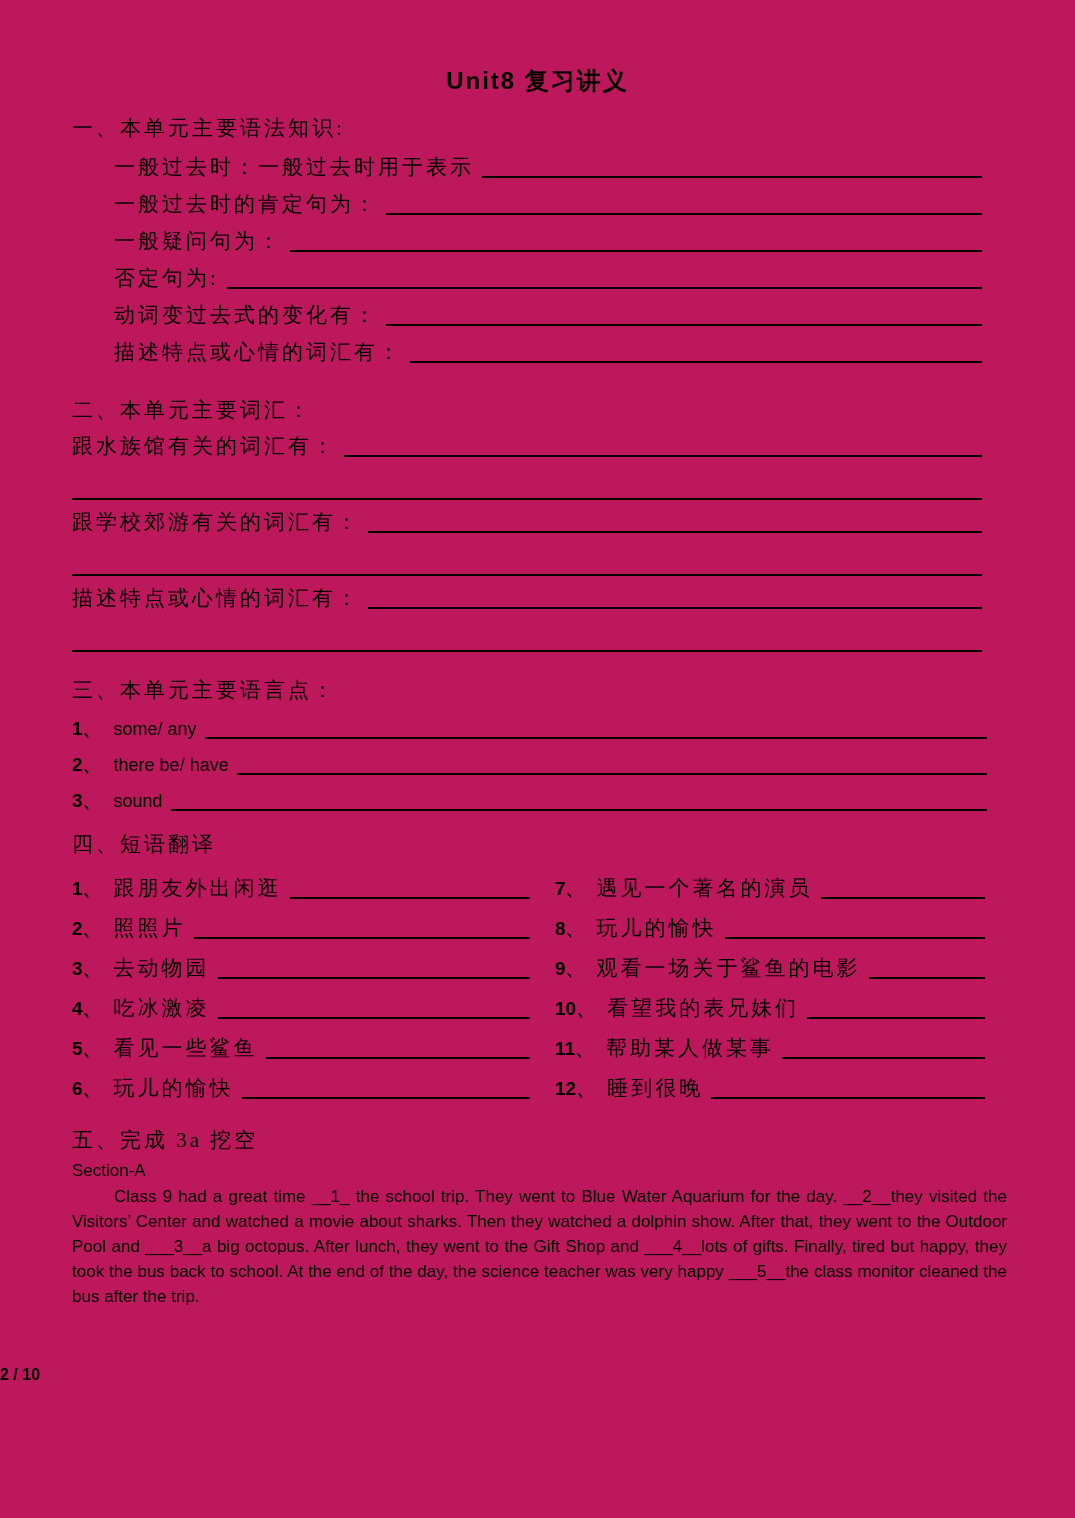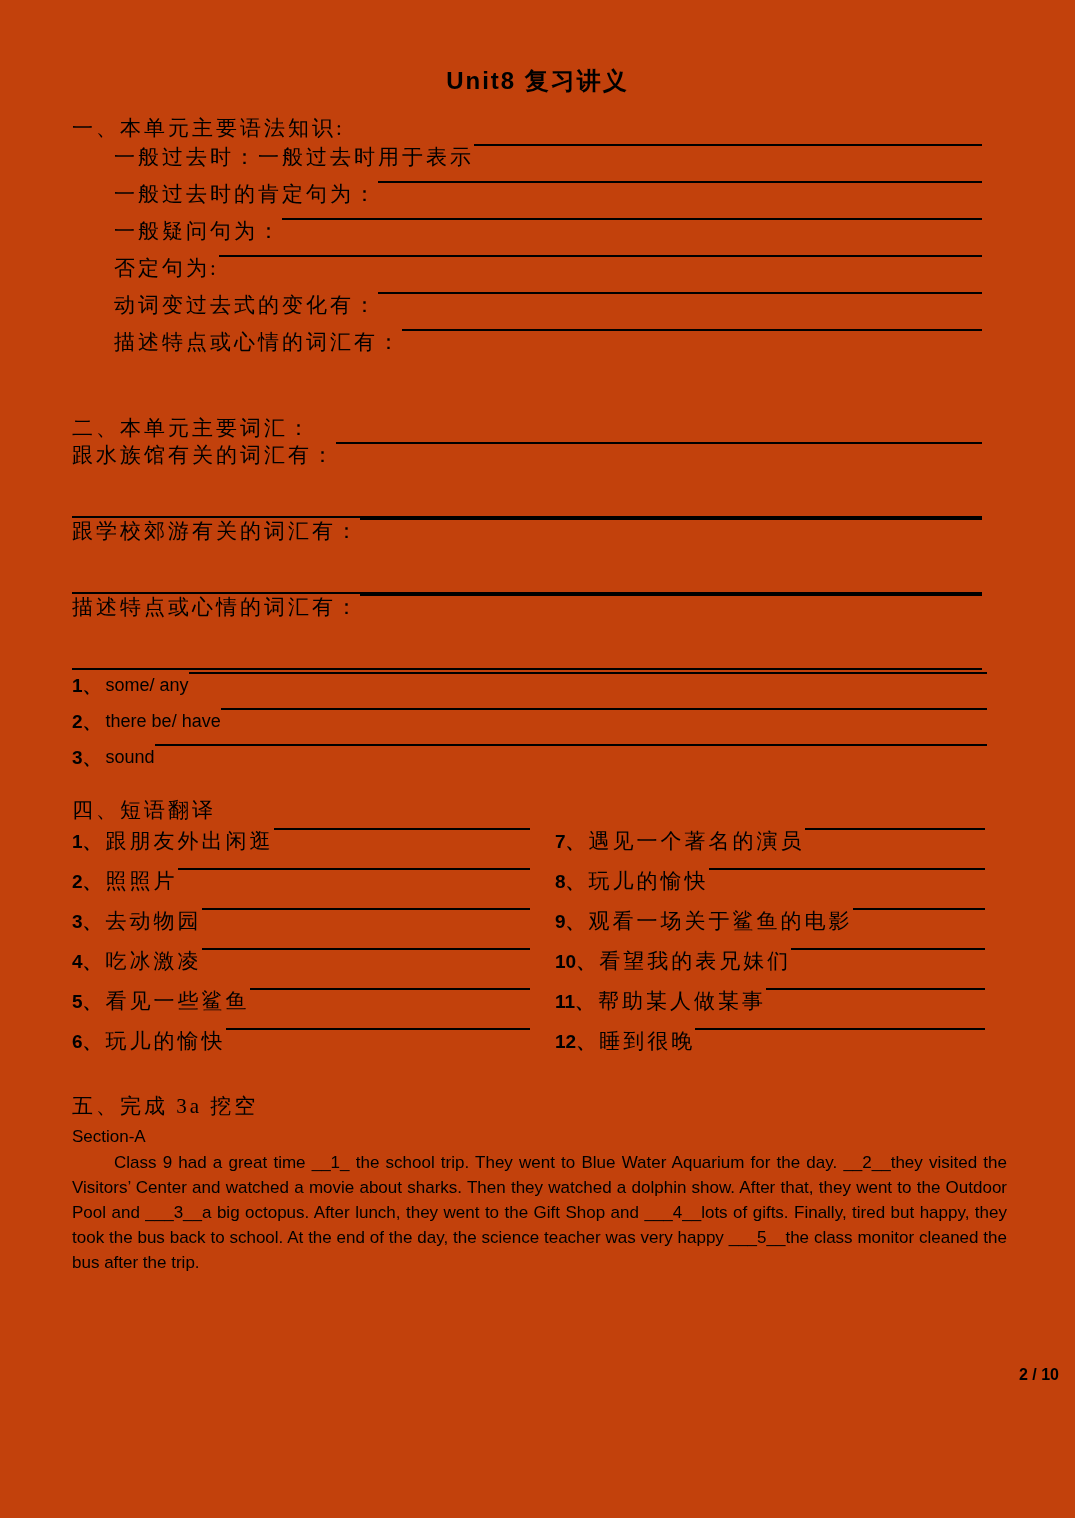--- a/index.html
+++ b/index.html
@@ -1,37 +1,37 @@
 <!DOCTYPE html>
 <html><head>
 <meta charset="utf-8">
 <style>
   html,body{margin:0;padding:0;background:#ffffff;}
   .page{
     position:relative;
     width:1075px;height:1518px;
-    background:#c2410c;color:#000;
+    background:#be185d;color:#000;
     font-family:"Liberation Serif","DejaVu Serif",serif;
     overflow:hidden;
   }
   .title{
     margin-top:64px;height:34px;line-height:34px;
     text-align:center;
     font-family:"Liberation Sans","DejaVu Sans",sans-serif;
     font-weight:700;font-size:24px;letter-spacing:2px;
   }
   .s-heading{
     margin-left:72px;
     font-size:21px;line-height:28px;letter-spacing:3px;
   }
   .mt16{margin-top:16px;}
-  .mt30{margin-top:48px;}
+  .mt30{margin-top:30px;}
   .mt24{margin-top:24px;}
   .mt8{margin-top:24px;}
-  .blank-row{display:flex;align-items:flex-start;}
+  .blank-row{display:flex;align-items:flex-end;gap:8px;}
   .lbl{font-size:21px;line-height:27px;letter-spacing:3px;white-space:nowrap;}
   .line{flex:1;border-bottom:2px solid #000;margin-bottom:3px;min-width:30px;}
   .s1-rows{margin:2px 93px 0 114px;}
   .s1-rows .blank-row{height:37px;}
   .s2{margin:0 93px 0 72px;}
   .s2 .blank-row{height:36px;}
   .cont-line{height:38px;border-bottom:2px solid #000;}
   .s3{margin:2px 88px 0 72px;}
   .s3 .blank-row{height:36px;}
   .num{
@@ -54,21 +54,21 @@
     font-size:17px;line-height:22px;
   }
   .para{
     margin:2px 0 0 72px;width:935px;
     font-family:"Liberation Sans","DejaVu Sans",sans-serif;
     font-size:17px;line-height:25px;
     text-align:justify;text-indent:42px;
   }
   .page-num{
     position:absolute;top:1366px;left:0;right:16px;
-    text-align:right;
+    text-align:left;
     font-family:"Liberation Sans","DejaVu Sans",sans-serif;
     font-weight:700;font-size:16px;
   }
 </style>
 </head>
 <body>
 
 <div class="page">
 
   <div class="title">Unit8 复习讲义</div>
@@ -113,20 +113,21 @@
       <span class="line"></span>
     </div>
     <div class="cont-line"></div>
     <div class="blank-row">
       <span class="lbl">描述特点或心情的词汇有：</span>
       <span class="line"></span>
     </div>
     <div class="cont-line"></div>
   </div>
 
+  <div class="s-heading mt24">三、本单元主要语言点：</div>
   <div class="s3">
     <div class="blank-row">
       <span class="num">1、</span>
       <span class="lbl-en">some/ any</span>
       <span class="line"></span>
     </div>
     <div class="blank-row">
       <span class="num">2、</span>
       <span class="lbl-en">there be/ have</span>
       <span class="line"></span>

